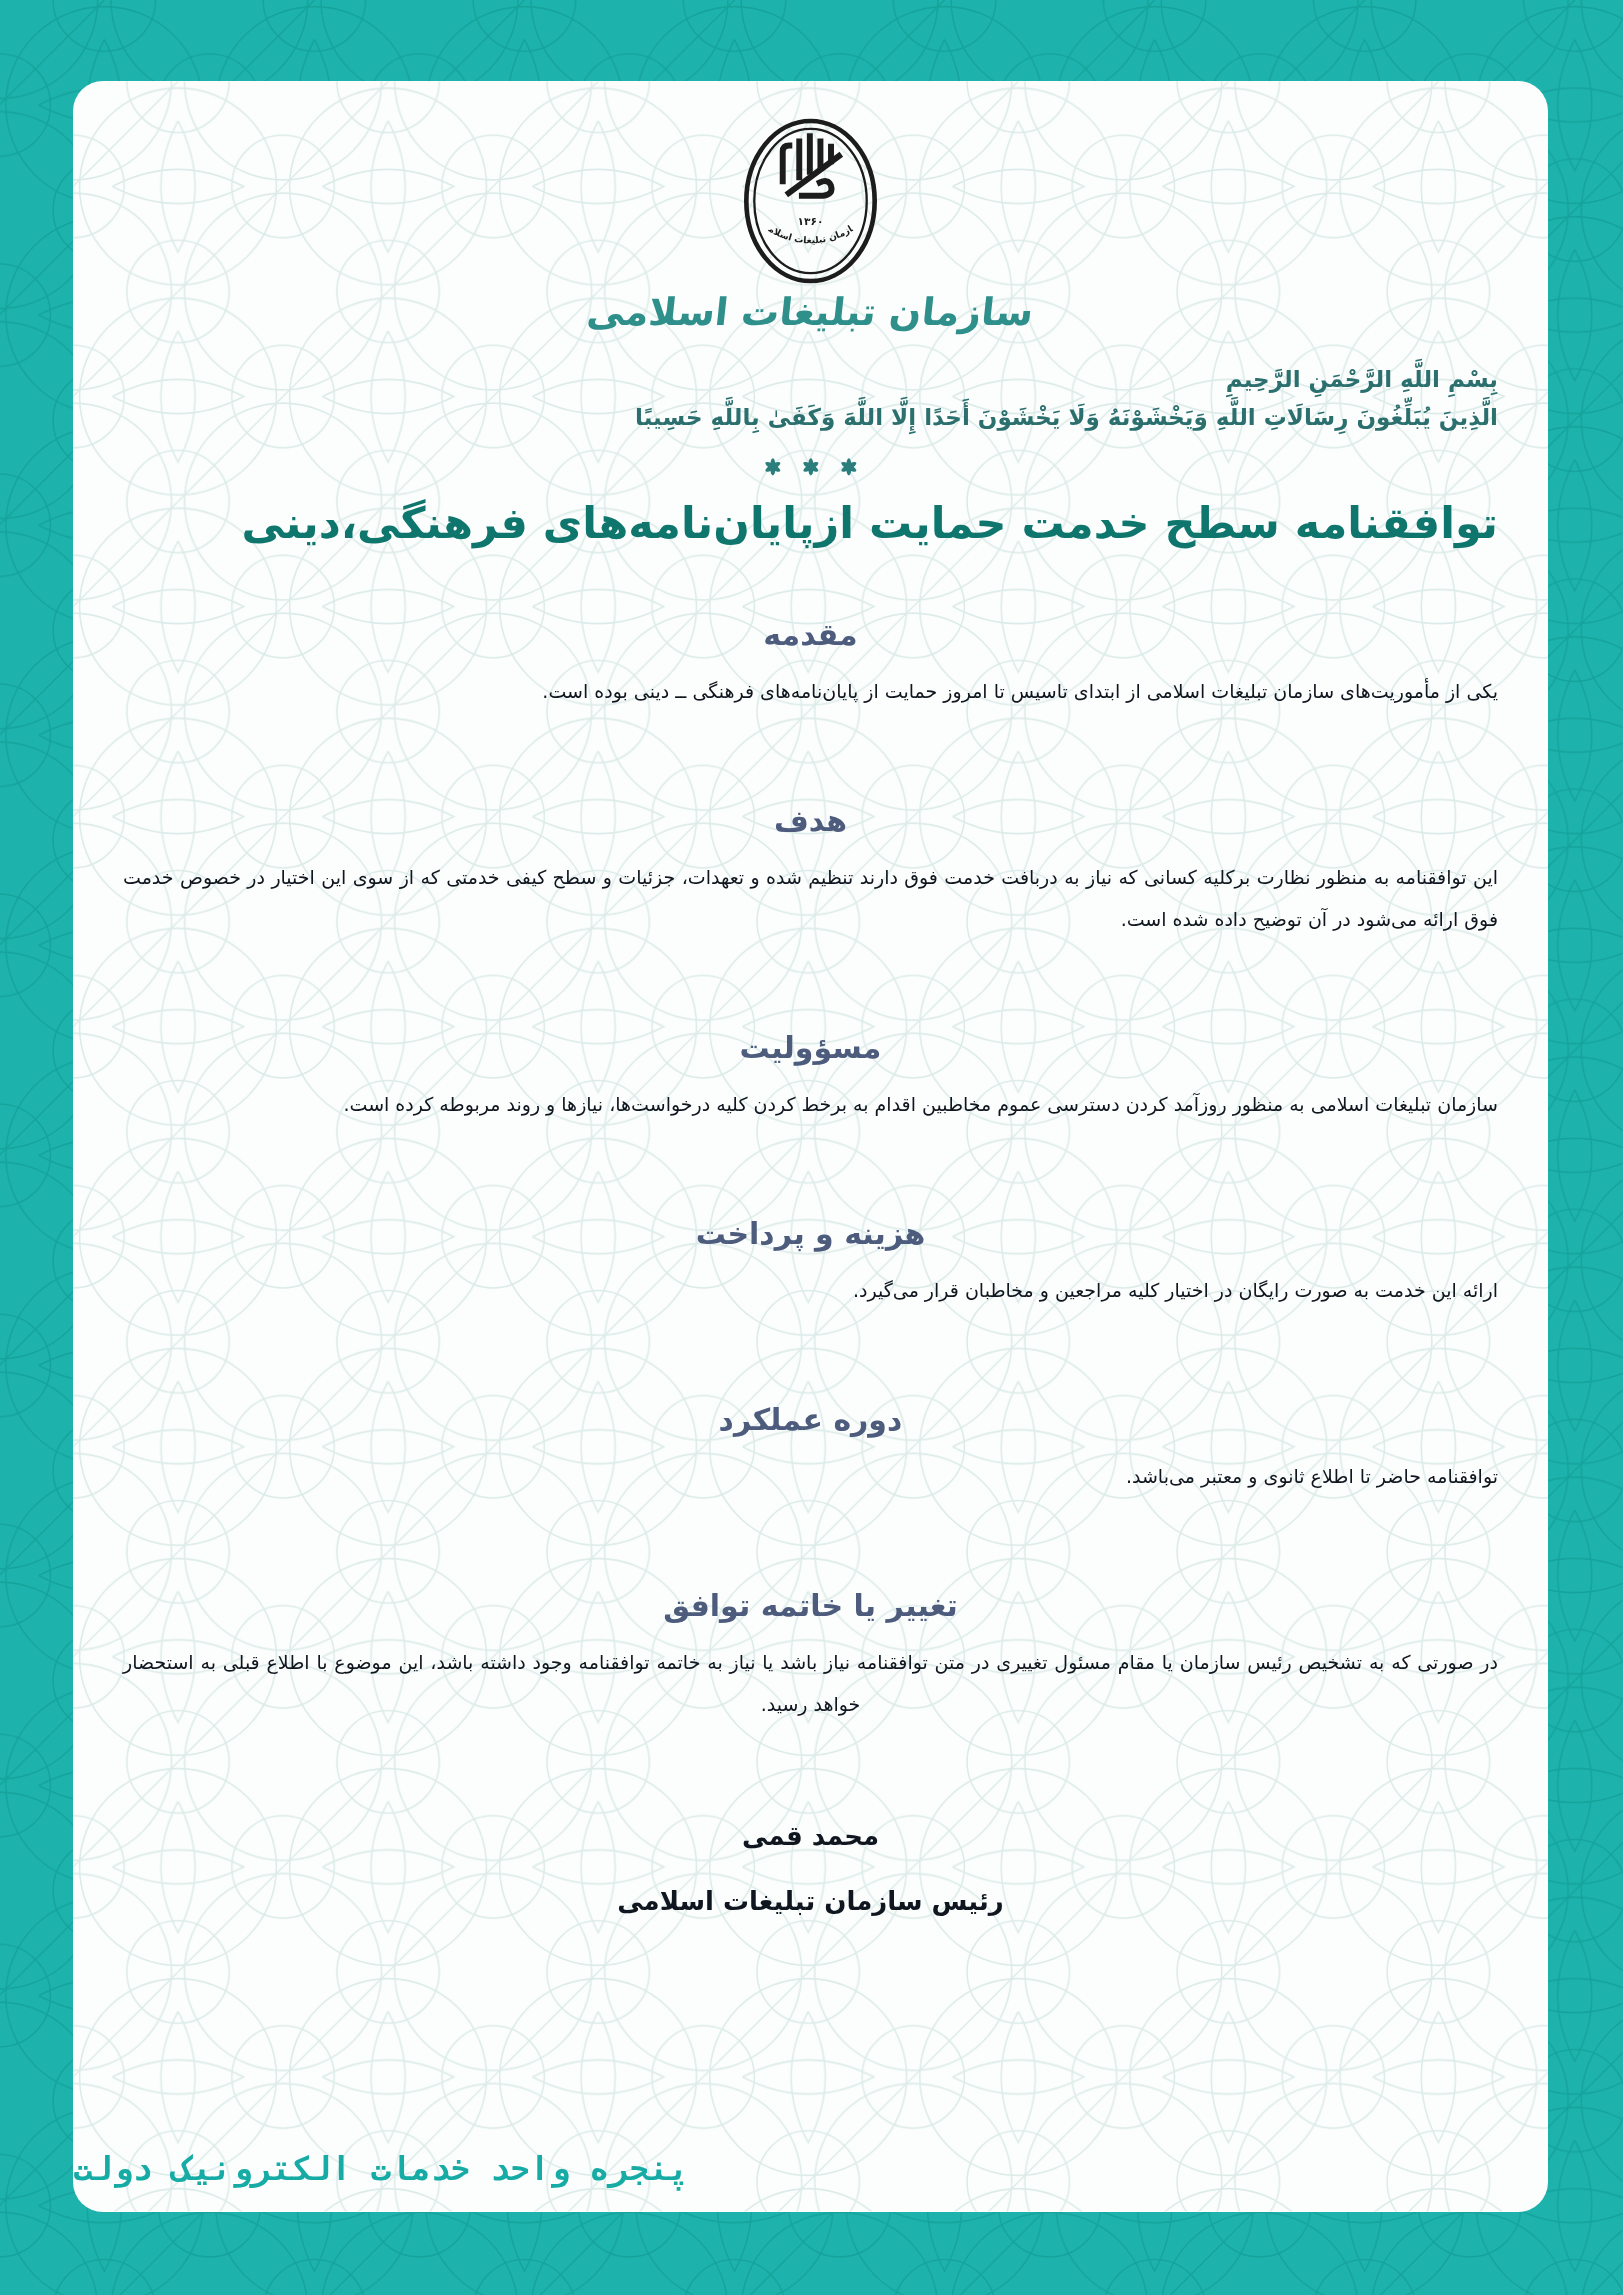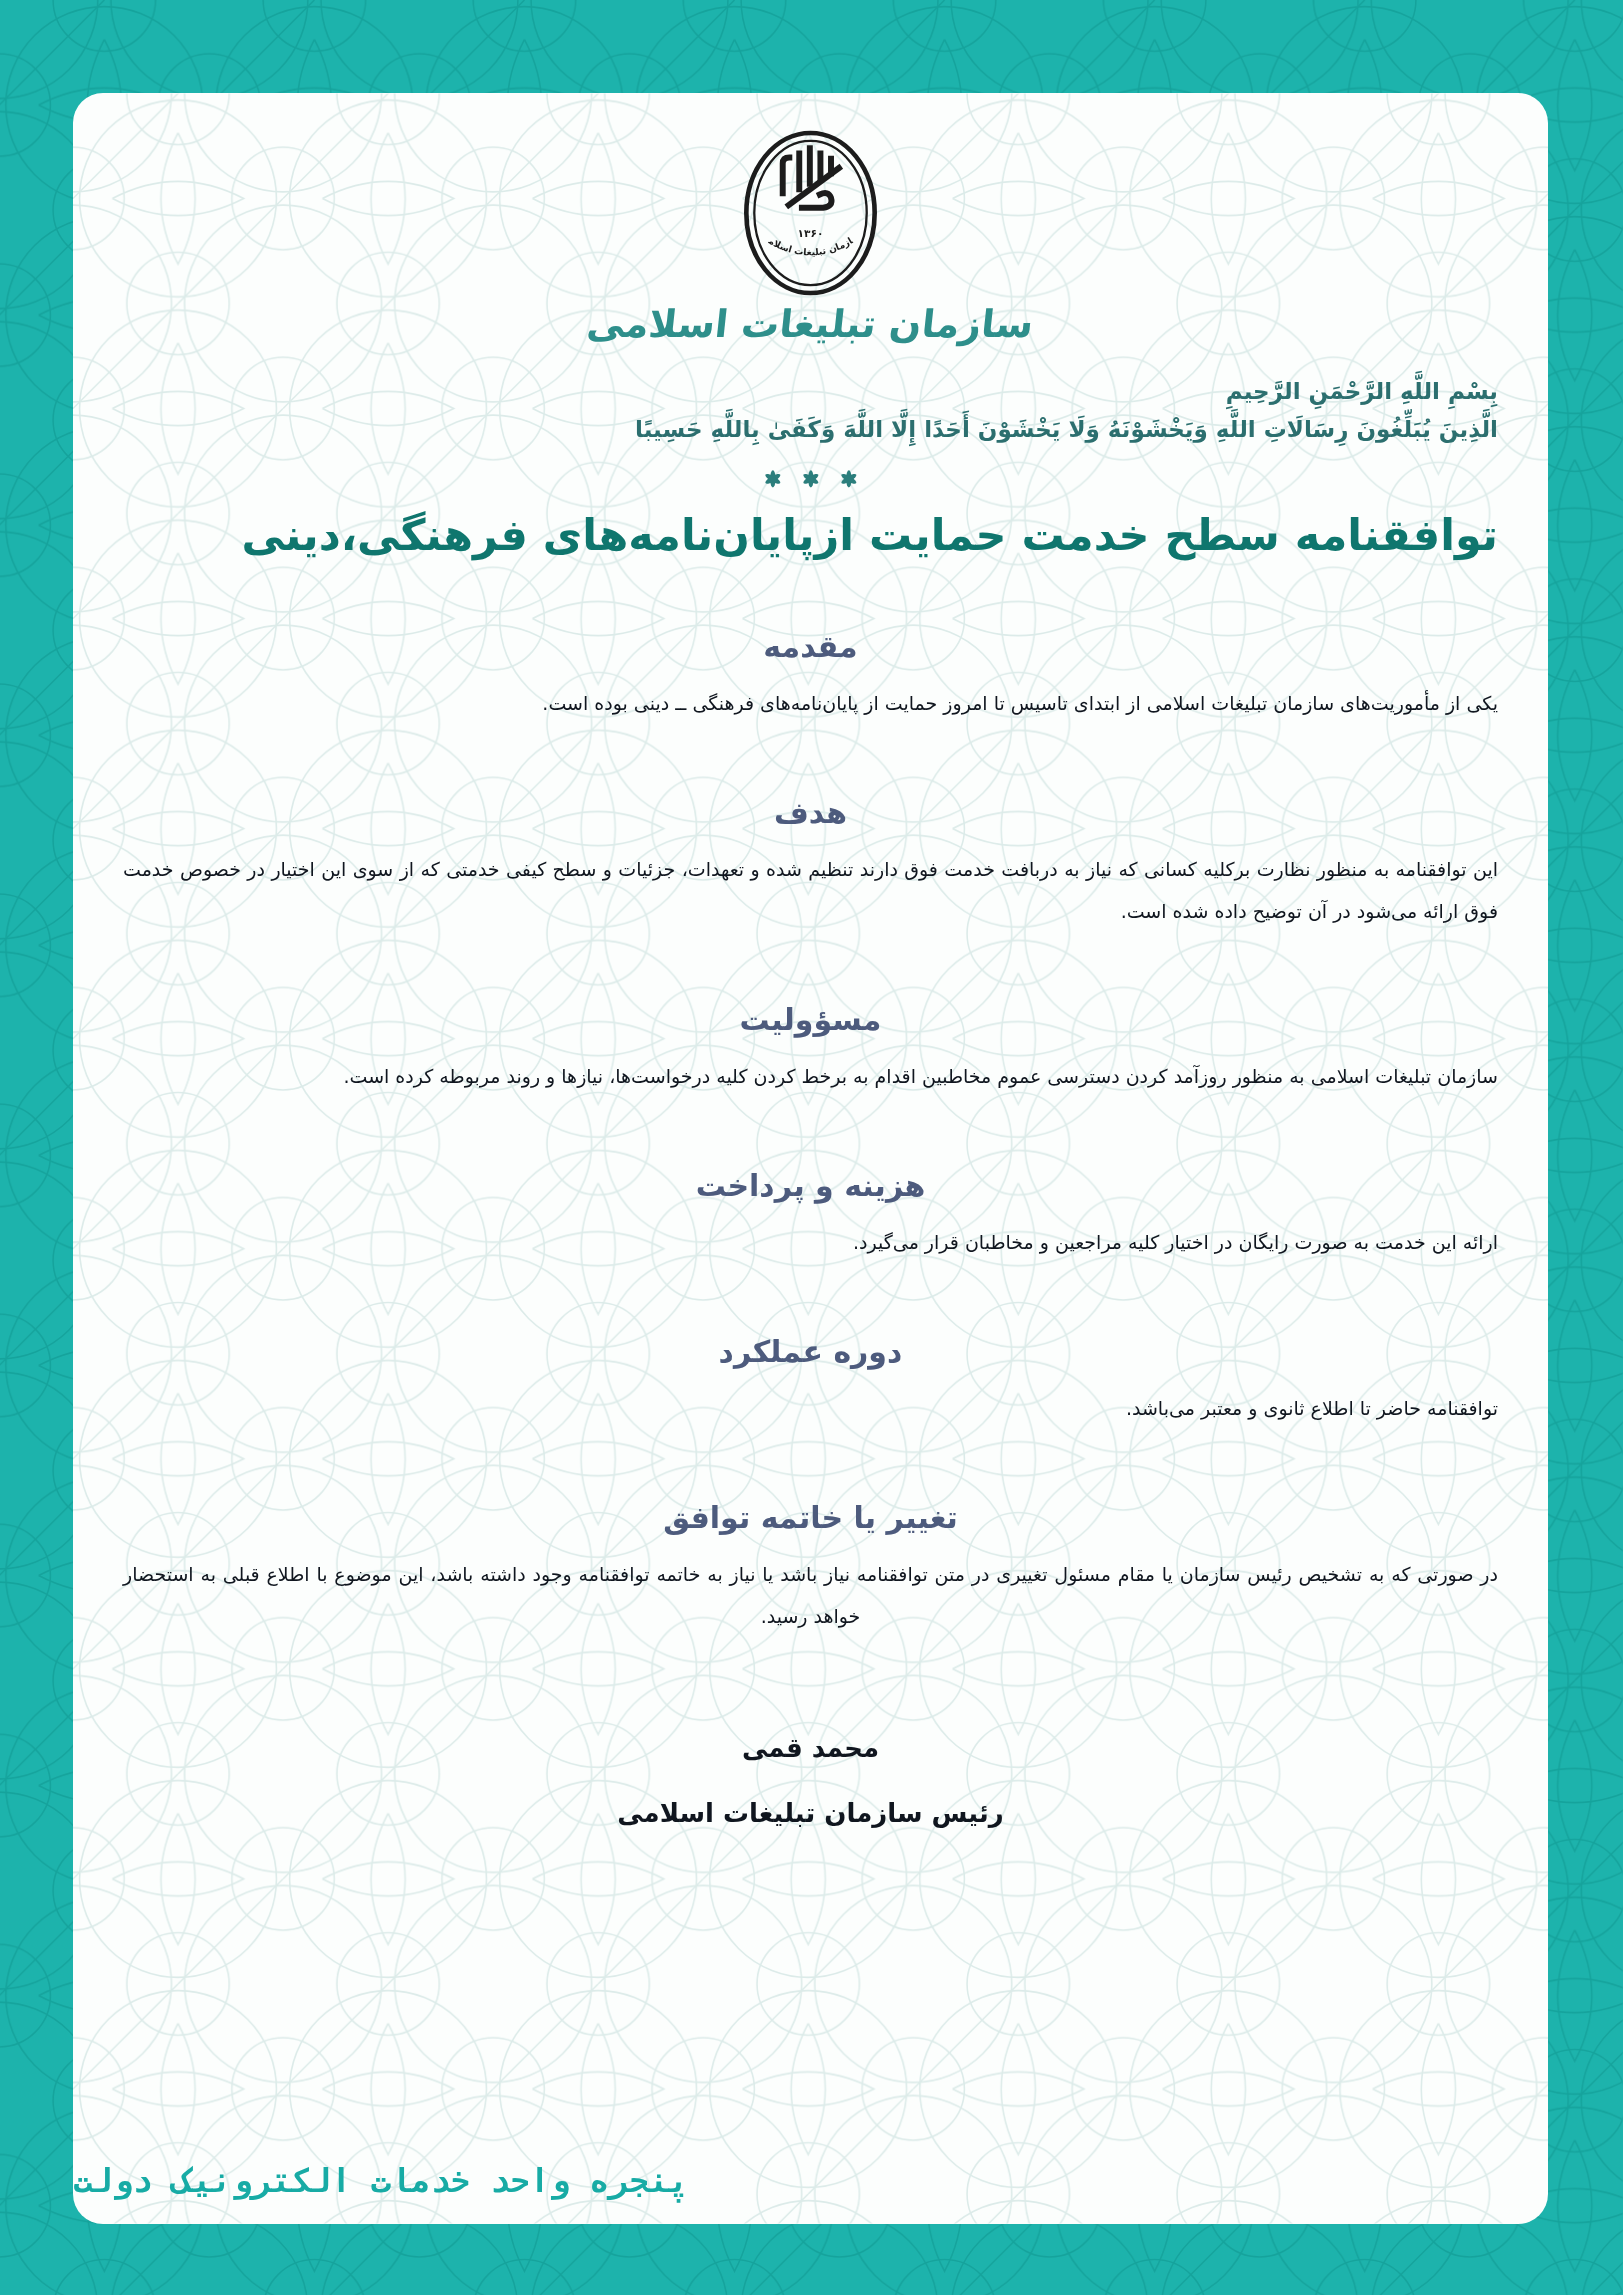--- a/index.html
+++ b/index.html
@@ -5,21 +5,21 @@
   html, body { margin:0; padding:0; }
   .page {
     position:relative;
     width:1624px; height:2295px;
     background:#1db3ac;
     overflow:hidden;
     font-family:"DejaVu Sans", sans-serif;
   }
   .pattern-svg { position:absolute; inset:0; display:block; }
   .card {
-    position:absolute; left:74px; top:93px;
+    position:absolute; left:74px; top:81px;
     width:1475px; height:2131px;
     background:#fcfefd;
     border-radius:30px;
     overflow:hidden;
   }
   .card-pattern { position:absolute; inset:0; }
   .content {
     position:absolute; inset:0;
     padding:18.4px 50px 0 50px;
     display:flex; flex-direction:column;
@@ -41,21 +41,21 @@
   }
   .ornaments { display:flex; justify-content:center; gap:18.4px; margin-top:21px; }
   .ornament { width:19.7px; height:19.7px; }
   .title {
     text-align:right;
     color:#0f766e; font-weight:bold;
     font-size:43px; line-height:1.3;
     margin-top:19.7px;
     letter-spacing:-0.7px;
   }
-  .doc-section { margin-top:68px; }
+  .doc-section { margin-top:88px; }
   .doc-section.first { margin-top:34px; }
   .section-heading {
     margin:0;
     color:#4d5b7d; font-weight:bold;
     font-size:30px; line-height:1.3;
     text-align:center;
   }
   .section-body {
     margin:17px 0 0 0;
     color:#10161f; font-weight:normal;

